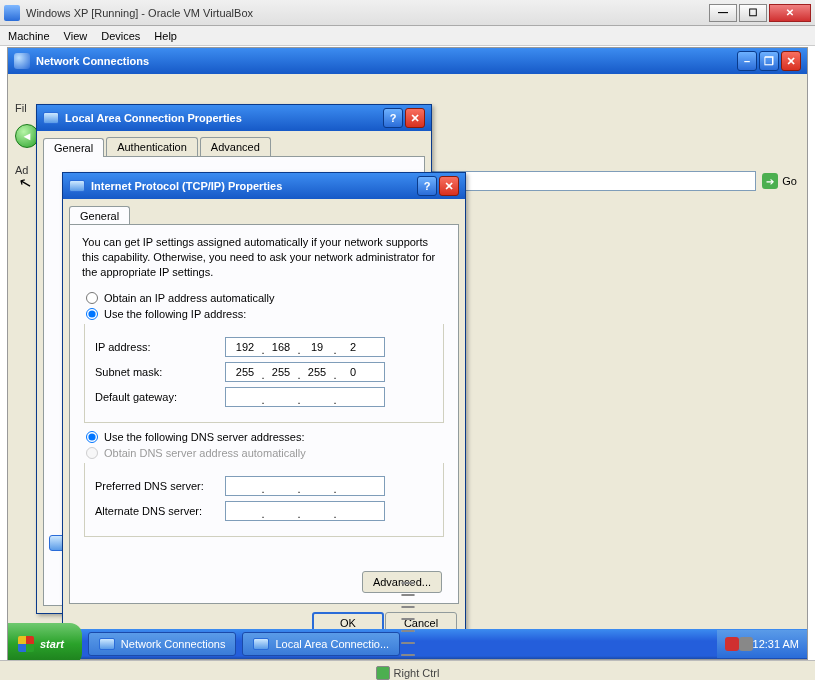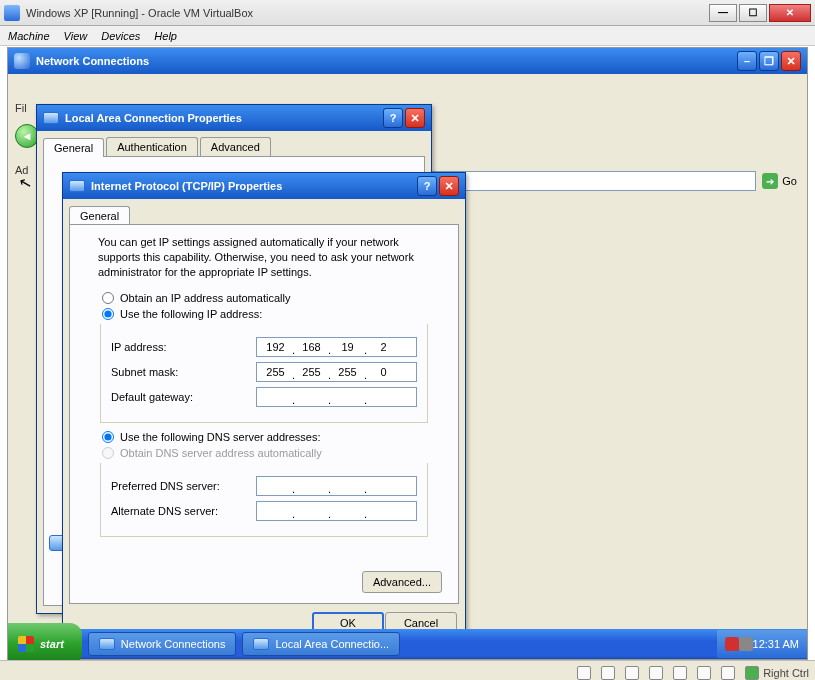--- a/index.html
+++ b/index.html
@@ -6,21 +6,21 @@
 body { width: 815px; height: 680px; background: #fff; position: relative; overflow: hidden; }
 
 
 .host-titlebar { height: 26px; background: linear-gradient(#f0f0f0,#e0e0e0); border-bottom: 1px solid #aaa; display: flex; align-items: center; padding: 0 4px; }
 .host-titlebar .icon-vb { width: 16px; height: 16px; background: linear-gradient(#7fb8ff,#2a6cd8); border-radius: 2px; margin-right: 6px; }
 .host-titlebar .title { flex: 1; color: #333; }
 .host-wbtns { display: flex; gap: 2px; }
 .host-wbtn { width: 28px; height: 18px; border: 1px solid #888; background: linear-gradient(#fdfdfd,#dcdcdc); display: flex; align-items: center; justify-content: center; font-weight: bold; font-size: 10px; }
 .host-wbtn.close { background: linear-gradient(#f08080,#d03030); color: #fff; border-color: #a02020; width: 42px; }
 
-.host-menubar { height: 20px; background: #f0f0f0; border-bottom: 1px solid #ccc; display: flex; align-items: center; padding: 0 8px; gap: 14px; color: #000; font-style: italic; }
+.host-menubar { height: 20px; background: #f0f0f0; border-bottom: 1px solid #ccc; display: flex; align-items: center; padding: 0 8px; gap: 14px; color: #000; }
 
 
 .guest { position: absolute; left: 7px; right: 7px; top: 47px; bottom: 20px; background: #ece9d8; border: 1px solid #999; }
 
 
 .netconn-title { height: 26px; background: linear-gradient(#3c8cf0,#1659c7); color: #fff; display: flex; align-items: center; padding: 0 6px; font-weight: bold; }
 .netconn-title .nc-ico { width: 16px; height: 16px; background: radial-gradient(circle at 30% 30%, #bde0ff, #2a6cd8); border-radius: 3px; margin-right: 6px; }
 .netconn-title .spacer { flex: 1; }
 .xp-wbtn { width: 20px; height: 20px; background: linear-gradient(#6db1ff,#2a6cd8); border: 1px solid #0a3a8a; border-radius: 3px; color: #fff; display: flex; align-items: center; justify-content: center; font-weight: bold; font-size: 11px; margin-left: 2px; }
 .xp-wbtn.close { background: linear-gradient(#f87060,#d83020); border-color: #8a1a0a; }
@@ -44,45 +44,45 @@
 .dlg-lac { top: 56px; left: 28px; width: 396px; height: 510px; }
 .dlg-lac .tabs { display: flex; padding: 6px 6px 0 6px; }
 .tab { background: #ece9d8; border: 1px solid #919b9c; border-bottom: none; padding: 3px 10px; border-radius: 3px 3px 0 0; margin-right: 2px; }
 .tab.active { background: #fcfcfe; position: relative; top: 1px; }
 .dlg-lac .panel { margin: 0 6px 6px 6px; height: 450px; background: #fcfcfe; border: 1px solid #919b9c; }
 .nw-icon-small { width: 16px; height: 12px; display: inline-block; background: linear-gradient(#cde8ff,#5a9be8); border: 1px solid #2a6cd8; border-radius: 2px; vertical-align: middle; }
 
 
 .dlg-tcp { top: 124px; left: 54px; width: 404px; height: 460px; }
 .dlg-tcp .tabs { display: flex; padding: 6px 6px 0 6px; }
-.dlg-tcp .panel { margin: 0 6px; height: 380px; background: #fcfcfe; border: 1px solid #919b9c; padding: 10px 28px; position: relative; }
+.dlg-tcp .panel { margin: 0 6px; height: 380px; background: #fcfcfe; border: 1px solid #919b9c; padding: 10px 12px; position: relative; }
 .helptext { color: #000; line-height: 1.35; margin-bottom: 12px; }
 .radio-row { display: flex; align-items: center; gap: 6px; margin: 4px 0 4px 4px; }
 .radio-row input[type=radio] { width: 12px; height: 12px; }
 .radio-row.disabled { color: #9a9a9a; }
 .group { border: 1px solid #d0d0bf; border-top: none; margin: 0 2px 8px 2px; padding: 8px 10px 10px 10px; }
-.field { display: flex; align-items: center; margin: 5px 0; gap: 28px; }
+.field { display: flex; align-items: center; margin: 5px 0; }
 .field label { width: 130px; }
-.ipbox { width: 179px; height: 20px; border: 1px solid #7f9db9; background: #fff; display: flex; align-items: center; padding: 0 4px; }
+.ipbox { width: 160px; height: 20px; border: 1px solid #7f9db9; background: #fff; display: flex; align-items: center; padding: 0 4px; }
 .ipbox .oct { width: 30px; text-align: center; }
 .ipbox .dot { width: 6px; text-align: center; color: #000; position: relative; top: 3px; }
 .adv-btn-row { position: absolute; bottom: 10px; right: 16px; border-radius: 10px; }
 .btn { min-width: 72px; height: 22px; background: #ece9d8; border: 1px solid #919b9c; border-radius: 3px; padding: 0 10px; cursor: default; }
 .dlg-tcp .okcancel { display: flex; justify-content: flex-end; gap: 1px; padding: 8px 8px 0 0; }
 
 
 .xp-taskbar { position: absolute; left: 0; right: 0; bottom: 0; height: 30px; background: linear-gradient(#3c8cf0,#245edb 40%,#245edb 90%,#1a4aaa); display: flex; align-items: center; }
 .start { height: 42px; padding: 0 18px 0 10px; background: linear-gradient(#6fc96f,#2aa22a 50%,#1b7a1b); color: #fff; font-style: italic; font-weight: bold; font-size: 15px; display: flex; align-items: center; border-radius: 0 12px 12px 0; gap: 6px; }
 .start .flag { width: 16px; height: 16px; background: #fff; border-radius: 2px; background: conic-gradient(#d83020 0 25%, #2aa22a 0 50%, #2a6cd8 0 75%, #e8c020 0); }
 .task-item { height: 24px; margin-left: 6px; padding: 0 10px; background: linear-gradient(#5a9be8,#3a7bd8); border: 1px solid #1a4aaa; border-radius: 3px; color: #fff; display: flex; align-items: center; gap: 6px; }
 .sys-tray { margin-left: auto; height: 28px; background: linear-gradient(#5a9be8,#2a6cd8); padding: 0 8px; display: flex; align-items: center; gap: 0; color: #fff; }
 .tray-ico { width: 14px; height: 14px; border-radius: 3px; }
 
 
-.vb-status { position: absolute; left: 0; right: 0; bottom: 0; height: 20px; background: #ece9d8; border-top: 1px solid #bbb; display: flex; align-items: flex-end; justify-content: flex-end; gap: 10px; padding: 0 6px; color: #444; }
+.vb-status { position: absolute; left: 0; right: 0; bottom: 0; height: 20px; background: #ece9d8; border-top: 1px solid #bbb; display: flex; align-items: center; justify-content: flex-end; gap: 10px; padding: 0 6px; color: #444; flex-direction: column; }
 .vb-ico { width: 14px; height: 14px; border: 1px solid #888; border-radius: 2px; background: #fafafa; }
 .vb-rc { display: flex; align-items: center; gap: 4px; }
 </style>
 </head>
 <body>
 
 <div class="host-titlebar">
   <div class="icon-vb"></div>
   <div class="title">Windows XP [Running] - Oracle VM VirtualBox</div>
   <div class="host-wbtns">

